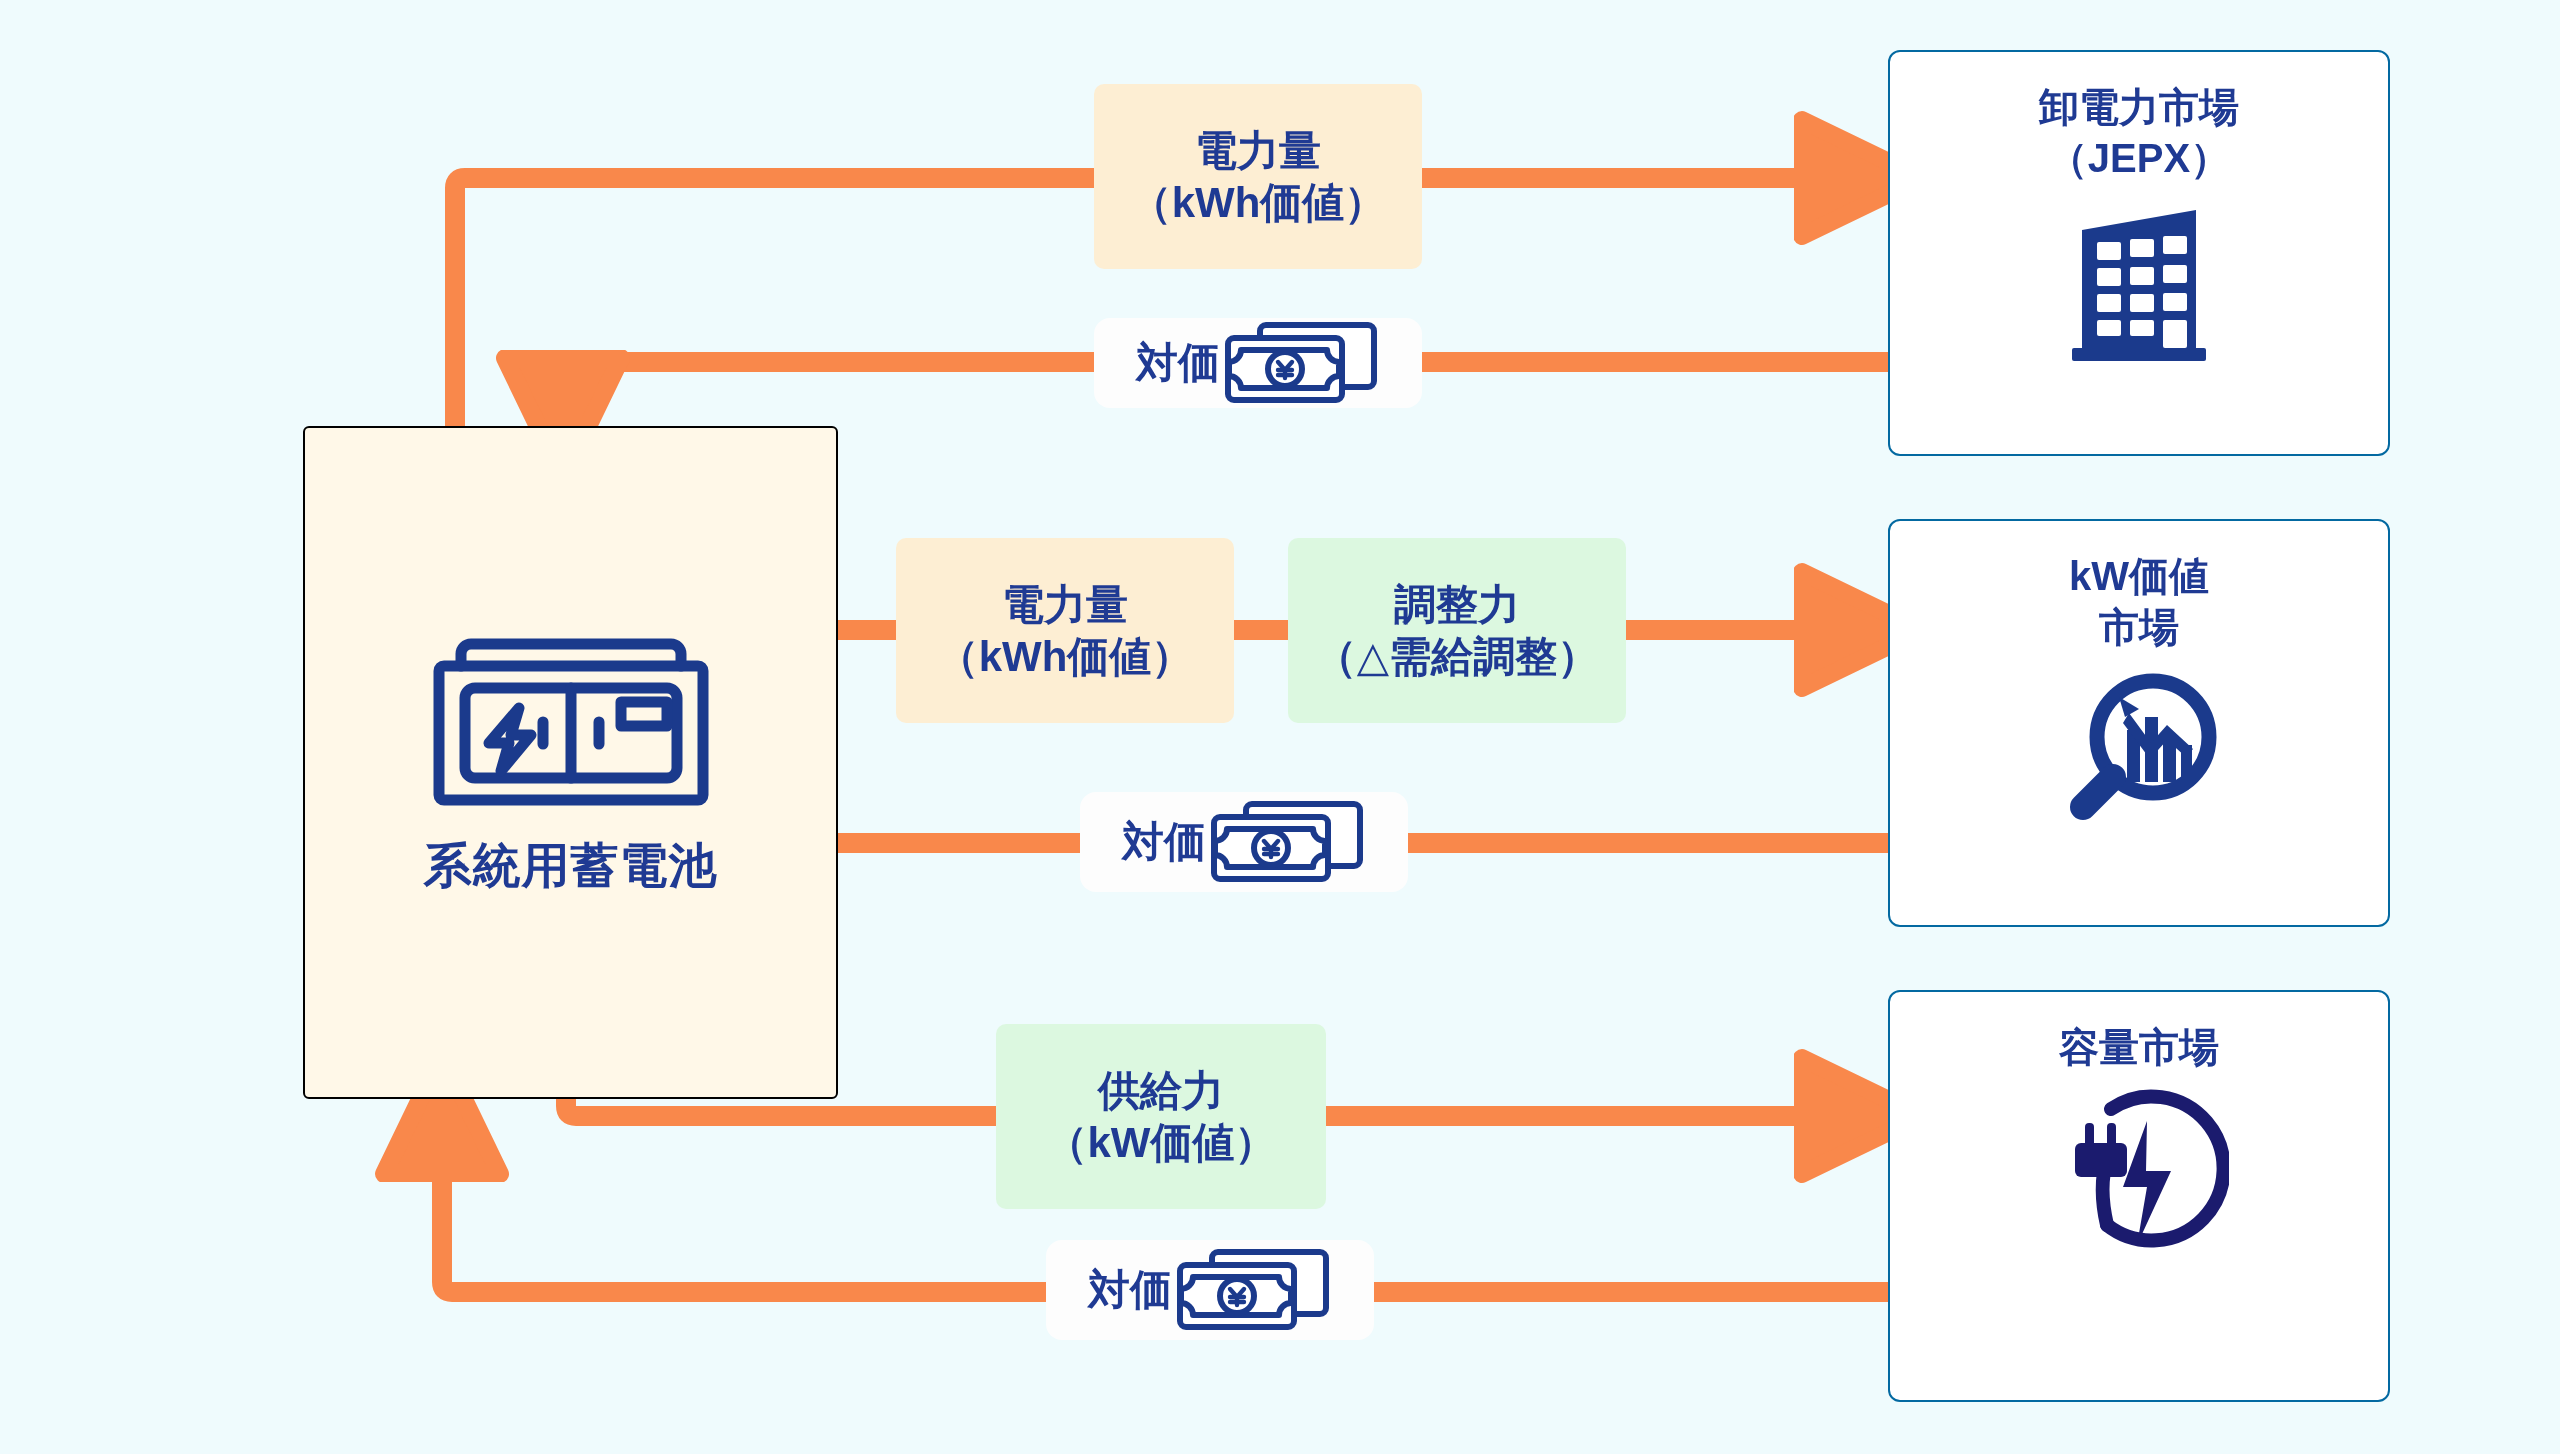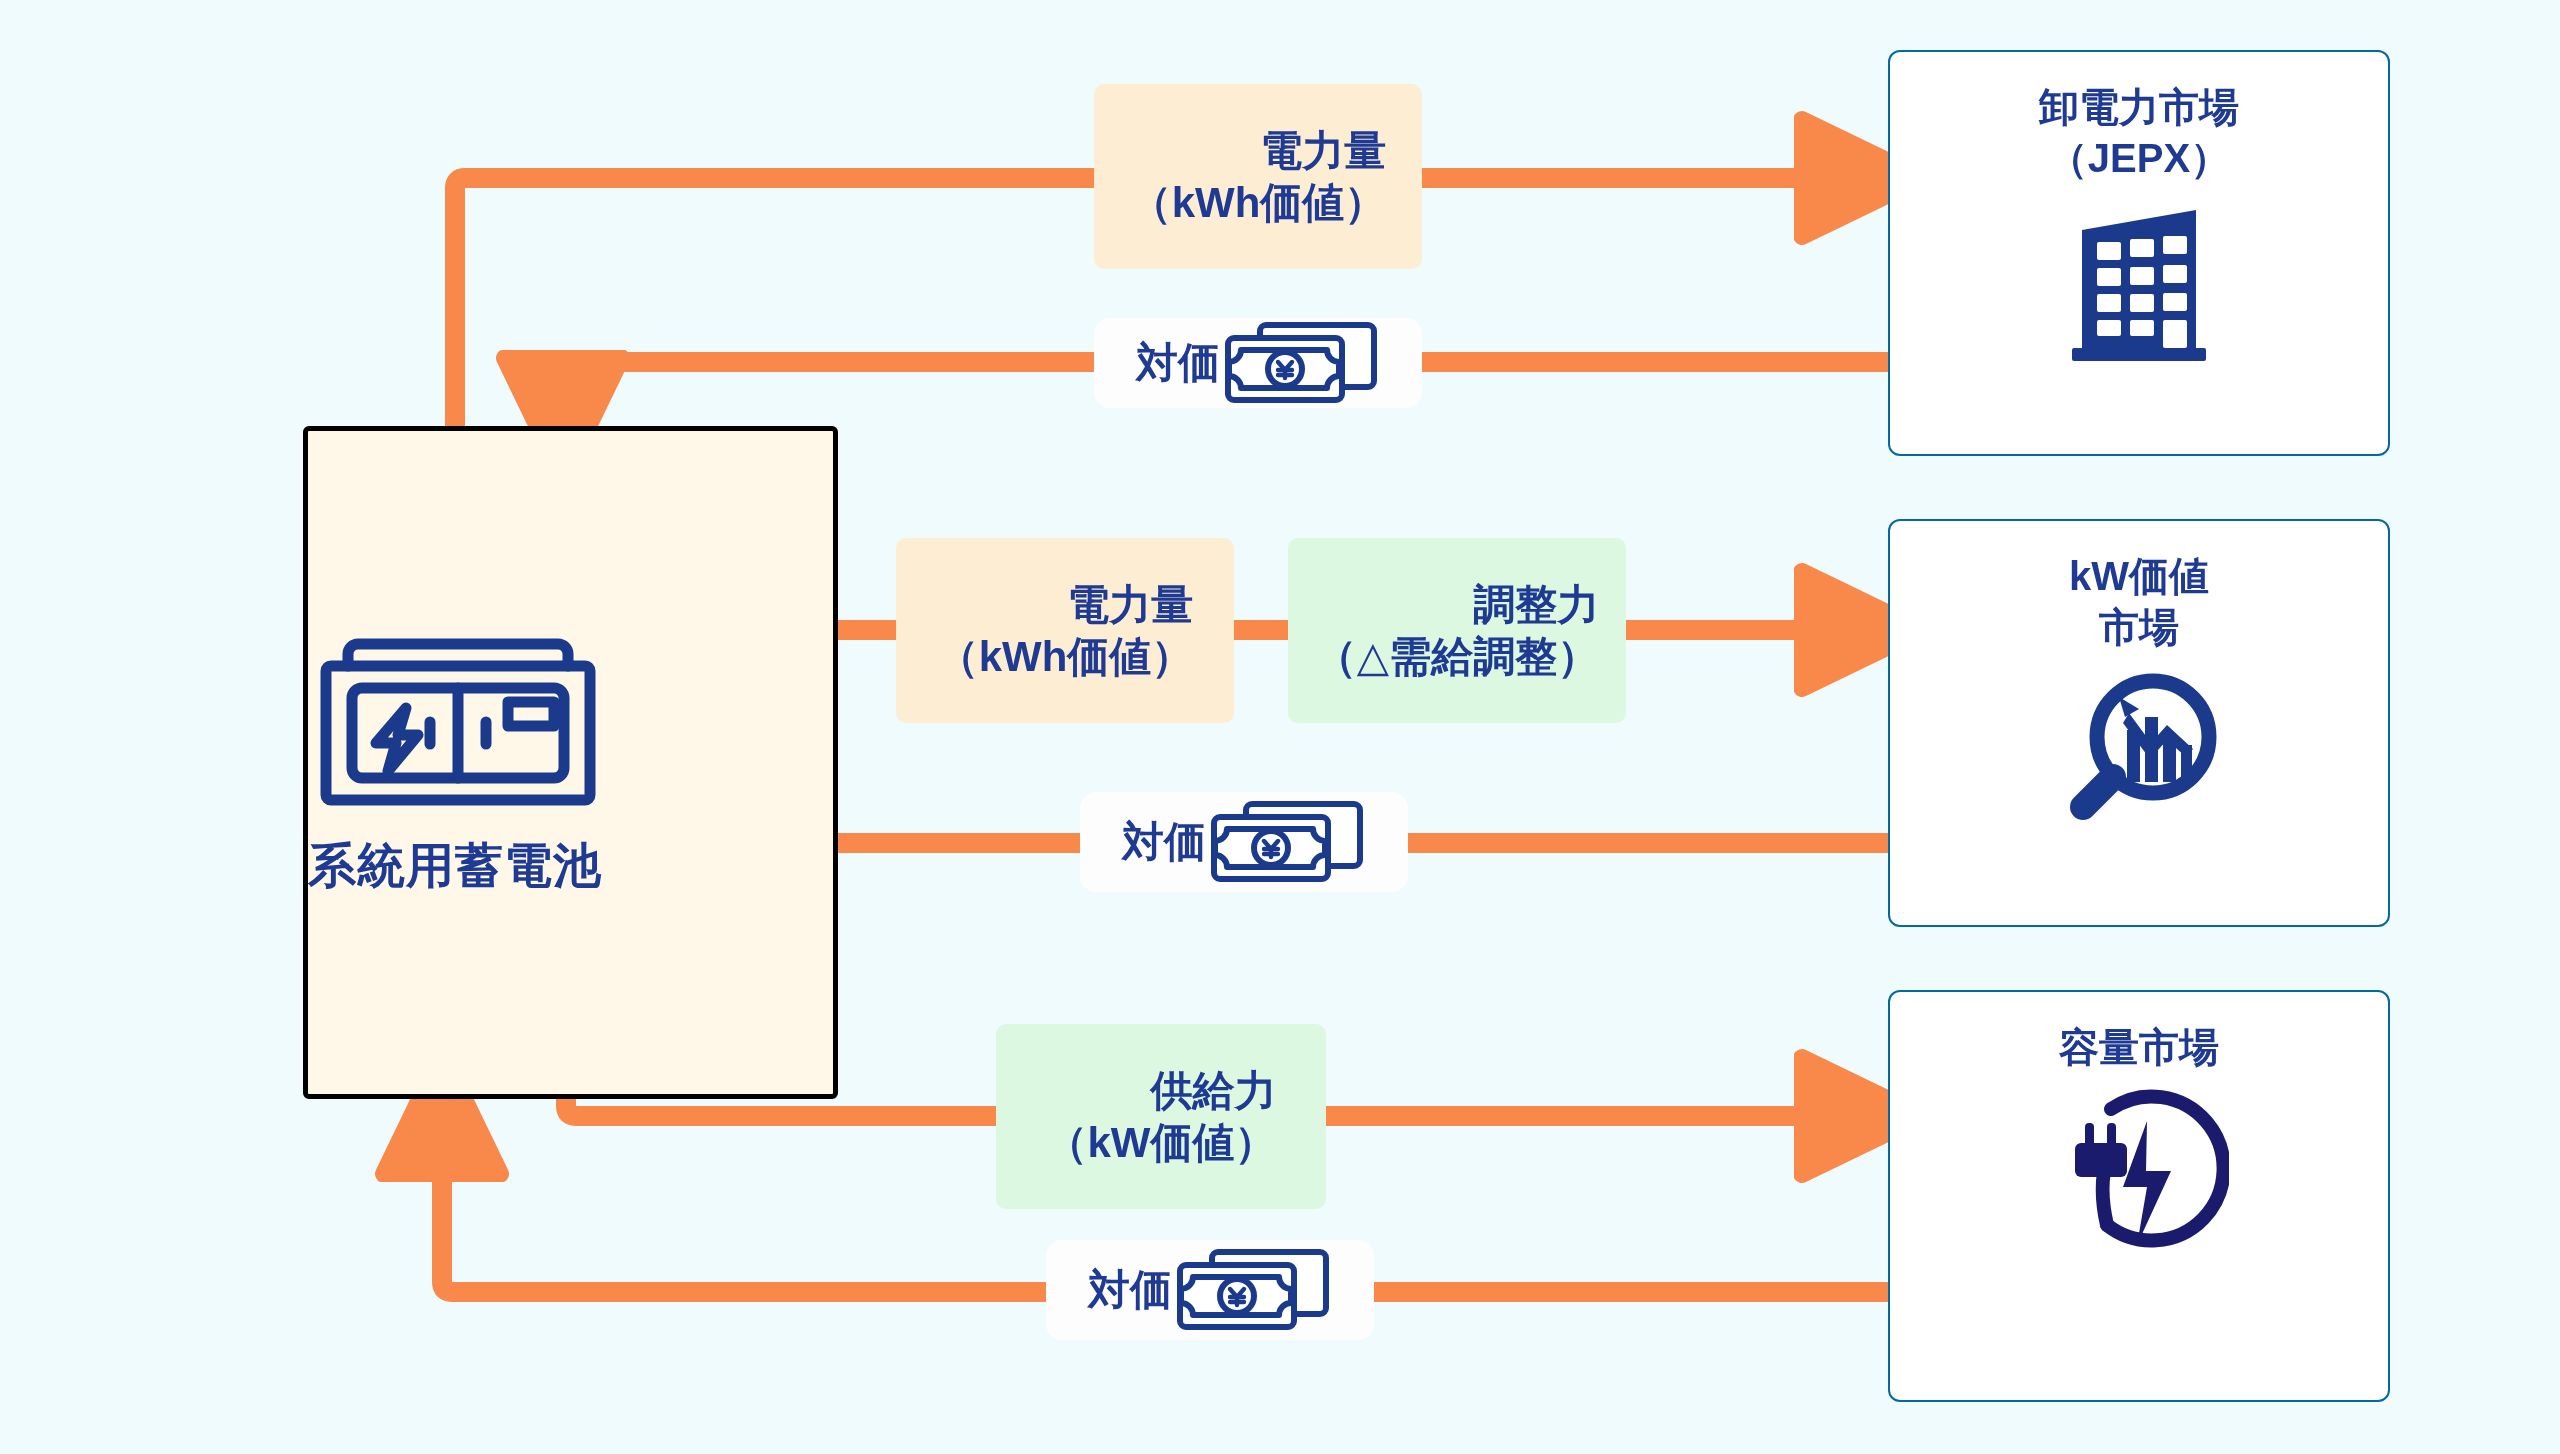--- a/index.html
+++ b/index.html
@@ -20,25 +20,26 @@
     left:0;top:0;
     width:2560px;height:1454px;
     pointer-events:none;
   }
   
   .battery-node{
     position:absolute;
     left:303px;top:426px;
     width:535px;height:673px;
     background:#fff8e8;
-    border:5px solid #000000;
+    border:2px solid #000000;
     border-radius:6px;
     box-sizing:border-box;
     display:flex;
     flex-direction:column;
+    align-items:center;
     justify-content:center;
     gap:16px;
   }
   .battery-icon{width:300px;height:190px;}
   .battery-label{
     color:#1f3a93;
     font-size:48px;
     font-weight:bold;
     letter-spacing:1px;
     white-space:nowrap;
@@ -73,21 +74,21 @@
   .pill{
     position:absolute;
     box-sizing:border-box;
     border-radius:10px;
     display:flex;
     flex-direction:column;
     align-items:center;
     justify-content:center;
     color:#1f3a93;
     font-weight:bold;
-    text-align:right;
+    text-align:center;
     line-height:1.22;
     white-space:pre-line;
   }
   .pill.cream{background:#fdeed3;}
   .pill.mint{background:#dcf8e0;}
   .pill.white{background:#fdfdfd;flex-direction:row;border-radius:16px;}
   .pill .two-line{font-size:42px;}
   .pill .money-text{font-size:42px;}
   .note-icon{display:block;}
 </style>

